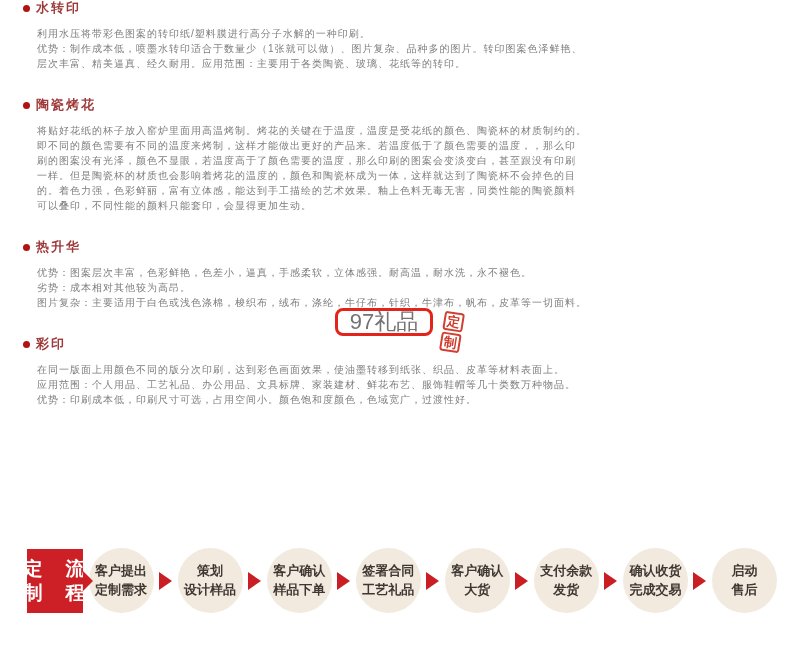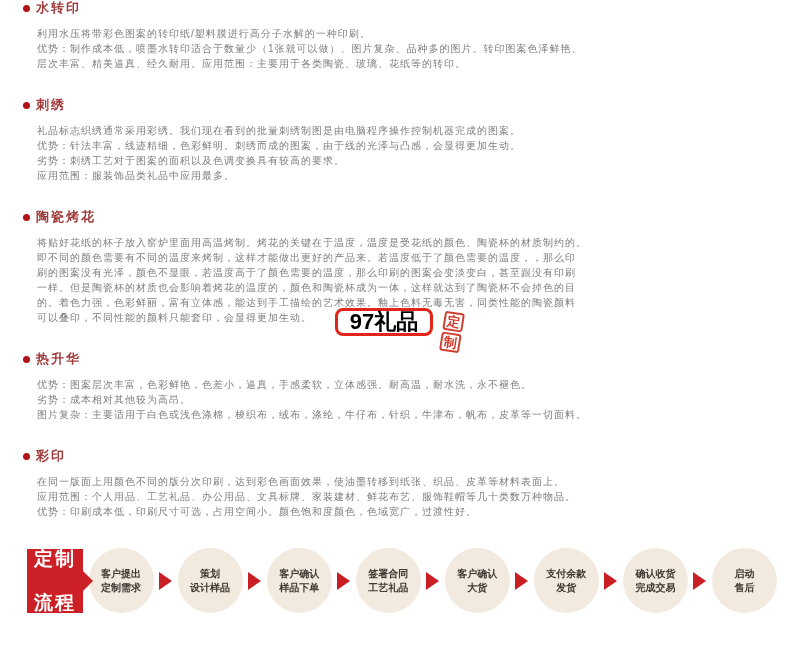--- a/index.html
+++ b/index.html
@@ -45,23 +45,23 @@
   }
   .sec-body p { white-space: nowrap; }
   
   .watermark-box {
     position: absolute;
     left: 335px; top: 308px;
     width: 98px; height: 28px;
     border: 3px solid #e2241b;
     border-radius: 8px;
     background: rgba(255,255,255,0.82);
-    color: #000000;
+    color: #737373;
     font-size: 22px;
-    font-weight: bold;
+    font-weight: normal;
     display: flex;
     align-items: center;
     justify-content: center;
     letter-spacing: 0px;
     line-height: 1;
     z-index: 5;
   }
   .watermark-seal {
     position: absolute;
     left: 437px; top: 311px;
@@ -93,21 +93,21 @@
     display: flex;
     align-items: center;
     justify-content: space-between;
   }
   .flow-label {
     position: relative;
     width: 56px; height: 64px;
     background: #cc2026;
     color: #ffffff;
     display: flex;
-    flex-direction: column;
+    flex-direction: row;
     align-items: center;
     justify-content: center;
     font-size: 19px;
     font-weight: bold;
     line-height: 1.22;
     letter-spacing: 2px;
     flex: 0 0 auto;
     gap: 21px;
   }
   .flow-label::after {
@@ -123,21 +123,21 @@
   .flow-step {
     width: 65px; height: 65px;
     border-radius: 50%;
     background: #f2eade;
     display: flex;
     flex-direction: column;
     align-items: center;
     justify-content: center;
     text-align: center;
     color: #3f3732;
-    font-size: 10px;
+    font-size: 13px;
     font-weight: bold;
     line-height: 1.4;
     flex: 0 0 auto;
   }
   .flow-arrow {
     width: 0; height: 0;
     border-left: 13px solid #c81e24;
     border-top: 9px solid transparent;
     border-bottom: 9px solid transparent;
     flex: 0 0 auto;
@@ -153,32 +153,20 @@
       <span class="bullet"></span>
       <span class="sec-title">水转印</span>
     </div>
     <div class="sec-body">
       <p>利用水压将带彩色图案的转印纸/塑料膜进行高分子水解的一种印刷。</p>
       <p>优势：制作成本低，喷墨水转印适合于数量少（1张就可以做）、图片复杂、品种多的图片。转印图案色泽鲜艳、</p>
       <p>层次丰富、精美逼真、经久耐用。应用范围：主要用于各类陶瓷、玻璃、花纸等的转印。</p>
     </div>
   </div>
 
-  <div class="section">
-    <div class="sec-head">
-      <span class="bullet"></span>
-      <span class="sec-title">刺绣</span>
-    </div>
-    <div class="sec-body">
-      <p>礼品标志织绣通常采用彩绣。我们现在看到的批量刺绣制图是由电脑程序操作控制机器完成的图案。</p>
-      <p>优势：针法丰富，线迹精细，色彩鲜明。刺绣而成的图案，由于线的光泽与凸感，会显得更加生动。</p>
-      <p>劣势：刺绣工艺对于图案的面积以及色调变换具有较高的要求。</p>
-      <p>应用范围：服装饰品类礼品中应用最多。</p>
-    </div>
-  </div>
 
   <div class="section">
     <div class="sec-head">
       <span class="bullet"></span>
       <span class="sec-title">陶瓷烤花</span>
     </div>
     <div class="sec-body">
       <p>将贴好花纸的杯子放入窑炉里面用高温烤制。烤花的关键在于温度，温度是受花纸的颜色、陶瓷杯的材质制约的。</p>
       <p>即不同的颜色需要有不同的温度来烤制，这样才能做出更好的产品来。若温度低于了颜色需要的温度，，那么印</p>
       <p>刷的图案没有光泽，颜色不显眼，若温度高于了颜色需要的温度，那么印刷的图案会变淡变白，甚至跟没有印刷</p>

